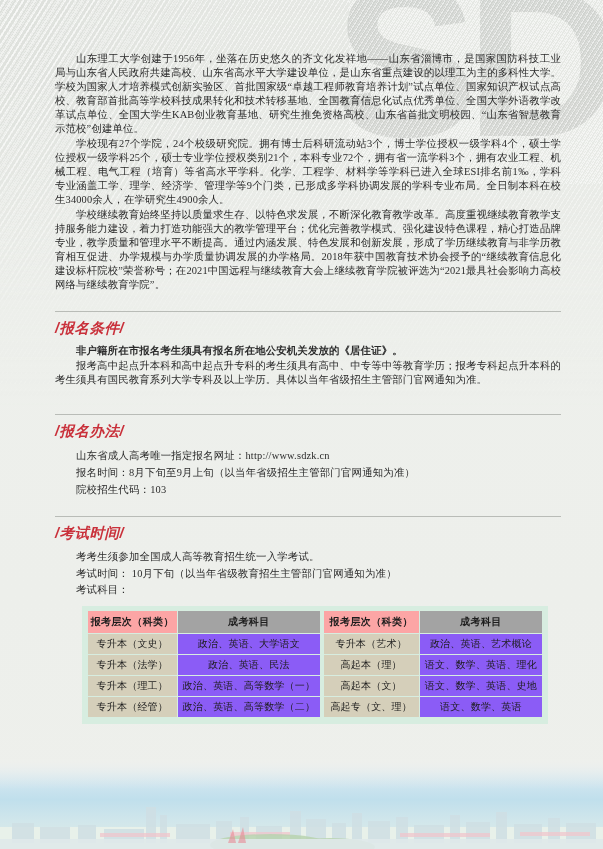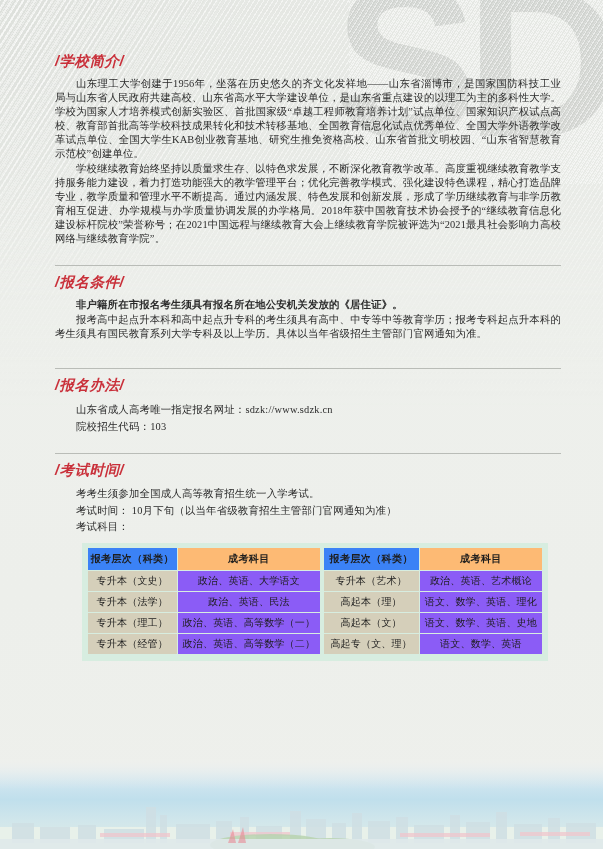--- a/index.html
+++ b/index.html
@@ -183,22 +183,22 @@
     color: #1d1d1d;
   }
   table.exam th {
     font-family: "Liberation Sans", "DejaVu Sans", sans-serif;
     font-weight: 700;
     font-size: 10px;
     letter-spacing: 0.4px;
     padding: 4px 2px;
     text-align: center;
   }
-  th.h-level { background: #3b82f6; }
-  th.h-subject { background: #fdba74; }
+  th.h-level { background: #fca5a5; }
+  th.h-subject { background: #a3a3a3; }
   table.exam td {
     padding: 3px 5px;
     white-space: nowrap;
     font-size: 10px;
     letter-spacing: 0.2px;
   }
   td.c-level {
     background: #d5cfba;
     text-align: center;
     width: 92px;
@@ -267,36 +267,37 @@
         <path d="M 228 46 L 233 32 L 236 46 Z"></path>
         <path d="M 238 46 L 243 30 L 246 46 Z"></path>
       </g>
     </svg>
     <div class="fade-top"></div>
   </div>
 
   <div class="content">
 
     <div class="section" style="margin-top:52px;">
-      <h2 class="sec-title">/学校简介/</h2>
       <p class="para">山东理工大学创建于1956年，坐落在历史悠久的齐文化发祥地——山东省淄博市，是国家国防科技工业局与山东省人民政府共建高校、山东省高水平大学建设单位，是山东省重点建设的以理工为主的多科性大学。学校为国家人才培养模式创新实验区、首批国家级“卓越工程师教育培养计划”试点单位、国家知识产权试点高校、教育部首批高等学校科技成果转化和技术转移基地、全国教育信息化试点优秀单位、全国大学外语教学改革试点单位、全国大学生KAB创业教育基地、研究生推免资格高校、山东省首批文明校园、“山东省智慧教育示范校”创建单位。</p>
+      <p class="para">学校现有27个学院，24个校级研究院。拥有博士后科研流动站3个，博士学位授权一级学科4个，硕士学位授权一级学科25个，硕士专业学位授权类别21个，本科专业72个，拥有省一流学科3个，拥有农业工程、机械工程、电气工程（培育）等省高水平学科。化学、工程学、材料学等学科已进入全球ESI排名前1‰，学科专业涵盖工学、理学、经济学、管理学等9个门类，已形成多学科协调发展的学科专业布局。全日制本科在校生34000余人，在学研究生4900余人。</p>
       <p class="para">学校继续教育始终坚持以质量求生存、以特色求发展，不断深化教育教学改革。高度重视继续教育教学支持服务能力建设，着力打造功能强大的教学管理平台；优化完善教学模式、强化建设特色课程，精心打造品牌专业，教学质量和管理水平不断提高。通过内涵发展、特色发展和创新发展，形成了学历继续教育与非学历教育相互促进、办学规模与办学质量协调发展的办学格局。2018年获中国教育技术协会授予的“继续教育信息化建设标杆院校”荣誉称号；在2021中国远程与继续教育大会上继续教育学院被评选为“2021最具社会影响力高校网络与继续教育学院”。</p>
     </div>
 
     <div class="section" style="margin-top:19px;">
       <div class="divider"></div>
       <h2 class="sec-title">/报名条件/</h2>
       <p class="para bold">非户籍所在市报名考生须具有报名所在地公安机关发放的《居住证》。</p>
       <p class="para">报考高中起点升本科和高中起点升专科的考生须具有高中、中专等中等教育学历；报考专科起点升本科的考生须具有国民教育系列大学专科及以上学历。具体以当年省级招生主管部门官网通知为准。</p>
     </div>
 
     <div class="section" style="margin-top:27px;">
       <div class="divider"></div>
       <h2 class="sec-title">/报名办法/</h2>
-      <p class="line">山东省成人高考唯一指定报名网址：sdzk://www.sdzk.cn</p>
+      <p class="line">山东省成人高考唯一指定报名网址：http://www.sdzk.cn</p>
+      <p class="line">报名时间：8月下旬至9月上旬（以当年省级招生主管部门官网通知为准）</p>
       <p class="line">院校招生代码：103</p>
     </div>
 
     <div class="section" style="margin-top:18px;">
       <div class="divider"></div>
       <h2 class="sec-title">/考试时间/</h2>
       <p class="subline">考考生须参加全国成人高等教育招生统一入学考试。</p>
       <p class="subline">考试时间： 10月下旬（以当年省级教育招生主管部门官网通知为准）</p>
       <p class="subline">考试科目：</p>
 

